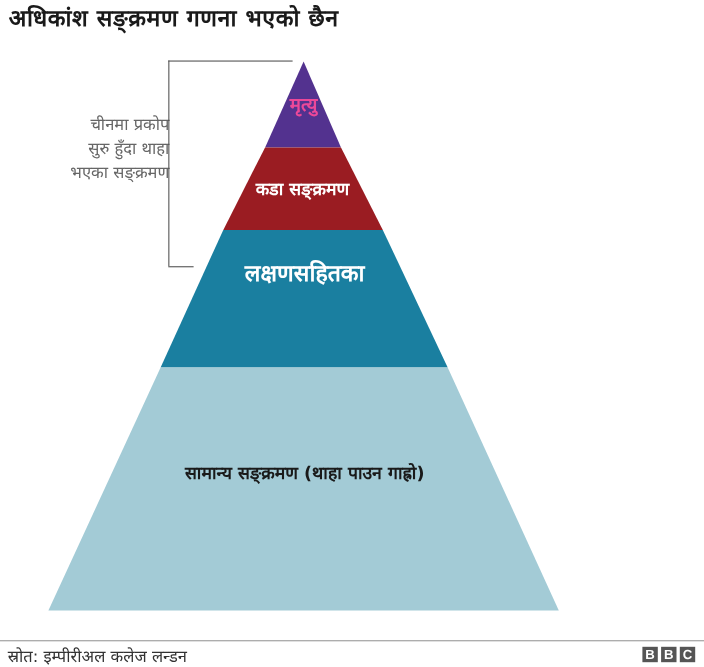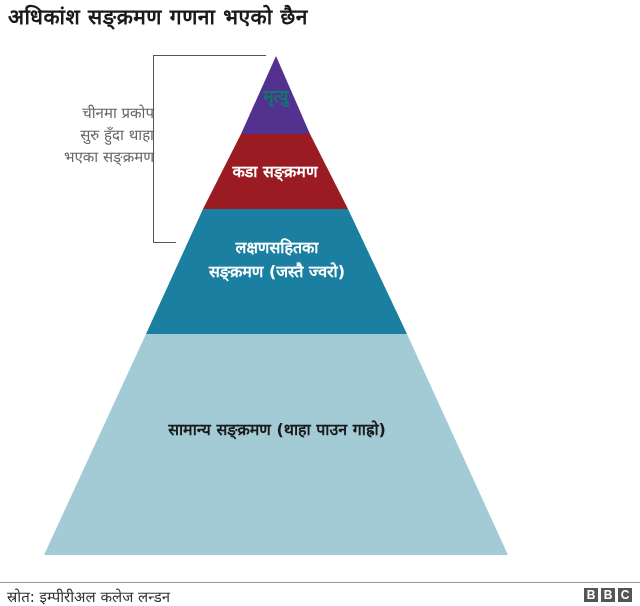--- a/index.html
+++ b/index.html
@@ -31,29 +31,28 @@
 <div class="bracket-bottom" style="left:153px; top:242px; width:23px;"></div>
 
 <svg class="pyramid" width="640" height="606">
 
   <polygon points="276,56 310,134 241,134" fill="#53328f"></polygon>
   <polygon points="241,134 310,134 348,209 203,209" fill="#9a1c22"></polygon>
   <polygon points="203,209 348,209 407,334 146,334" fill="#1a7fa0"></polygon>
   <polygon points="146,334 407,334 508,555 44,555" fill="#a3cbd6"></polygon>
 </svg>
 
-<div class="layer-label" style="left:276px; top:84px; font-size:17px; color:#0f766e;">
+<div class="layer-label" style="left:276px; top:84px; font-size:17px; color:#ec4899;">
   <div>मृत्यु</div>
 </div>
 <div class="layer-label" style="left:275px; top:160px; font-size:16px; color:#ffffff;text-align:center;">
   <div>कडा सङ्क्रमण</div>
 </div>
-<div class="layer-label" style="left:277px; top:236px; font-size:16px; color:#ffffff;">
+<div class="layer-label" style="left:277px; top:236px; font-size:21px; color:#ffffff;">
   <div>लक्षणसहितका</div>
-  <div>सङ्क्रमण (जस्तै ज्वरो)</div>
 </div>
 <div class="layer-label" style="left:277px; top:418px; font-size:16px; color:#1a1a1a;">
   <div>सामान्य सङ्क्रमण (थाहा पाउन गाह्रो)</div>
 </div>
 
 <div class="footer-line"></div>
 <div class="source">स्रोत: इम्पीरीअल कलेज लन्डन</div>
 <div class="bbc">
   <span>B</span>
   <span>B</span>

